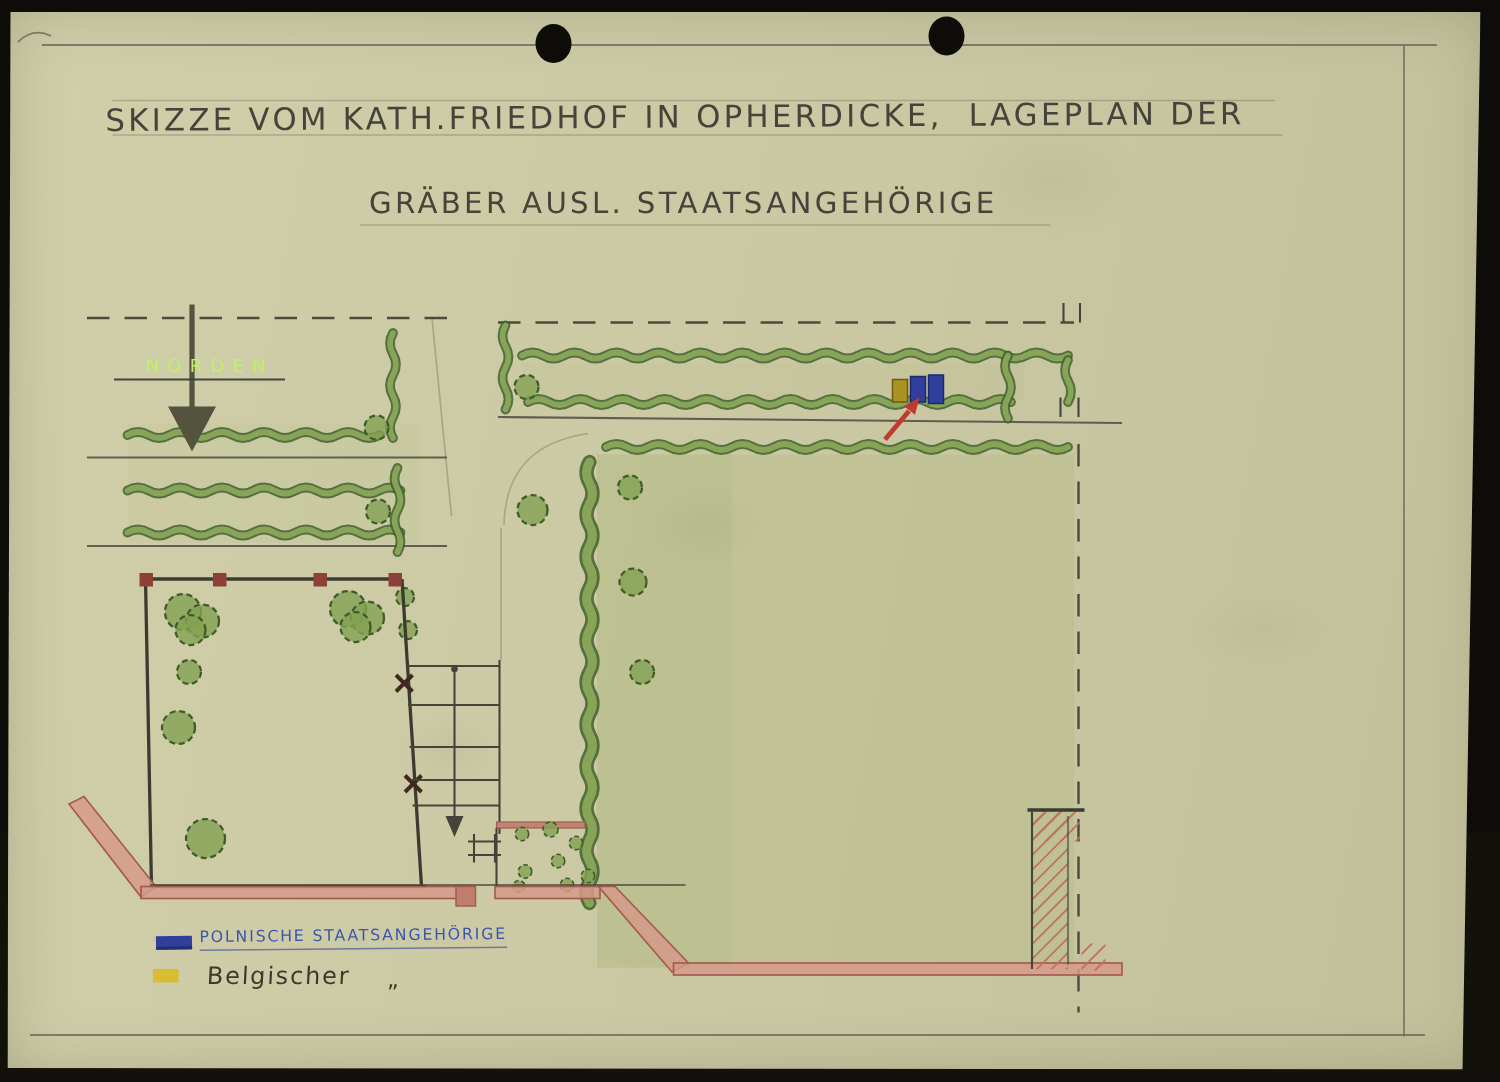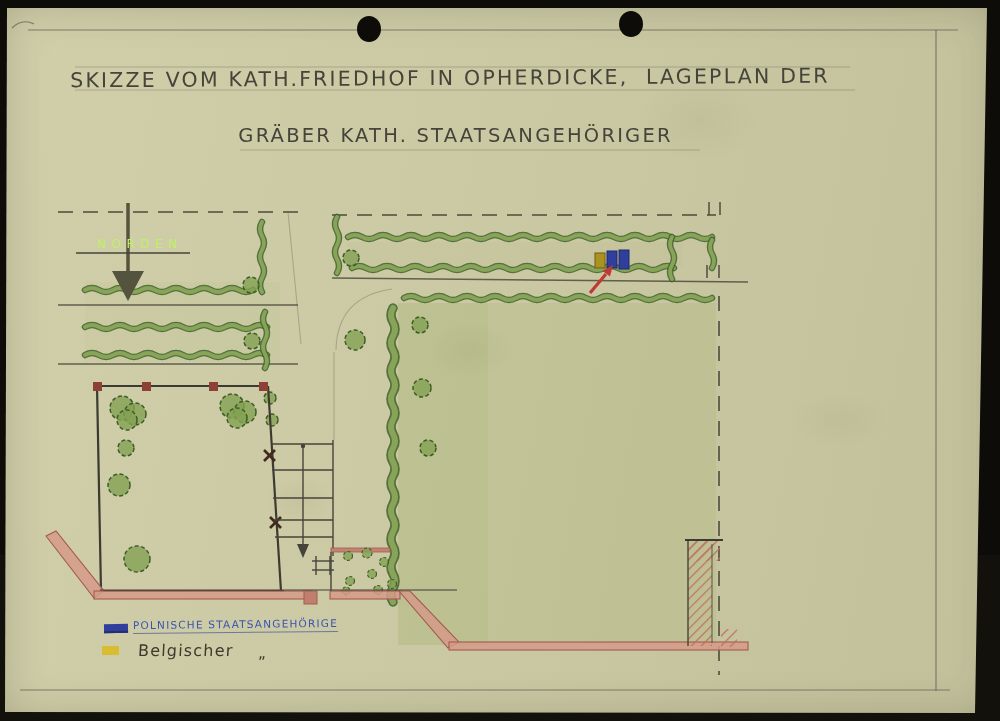--- a/index.html
+++ b/index.html
@@ -236,21 +236,21 @@
       <line x1="128" y1="203" x2="128" y2="273" stroke="#54533e" stroke-width="3.5"></line>
       <polygon points="112,271 144,271 128,301" fill="#54533e"></polygon>
       <line class="ink" x1="76" y1="253" x2="190" y2="253"></line>
     </g>
 
     <ellipse cx="369" cy="29" rx="12" ry="13" fill="#0d0c08"></ellipse>
     <ellipse cx="631" cy="24" rx="12" ry="13" fill="#0d0c08"></ellipse>
   </svg>
 
   <div class="t" id="title1">SKIZZE VOM KATH.FRIEDHOF IN OPHERDICKE,  LAGEPLAN DER</div>
-  <div class="t" id="title2">GRÄBER KATH. STAATSANGEHÖRIGER</div>
+  <div class="t" id="title2">GRÄBER AUSL. STAATSANGEHÖRIGE</div>
   <div class="t" id="norden">NORDEN</div>
 
   <div>
     <div class="swatch" id="sw1" style="background: rgb(47, 63, 155);"></div>
     <div class="t" id="legend1">POLNISCHE STAATSANGEHÖRIGE</div>
     <div class="swatch" id="sw2" style="background: rgb(216, 189, 50);"></div>
     <div class="t" id="legend2">Belgischer</div>
     <div class="t" id="ditto">„</div>
   </div>
 </div>

